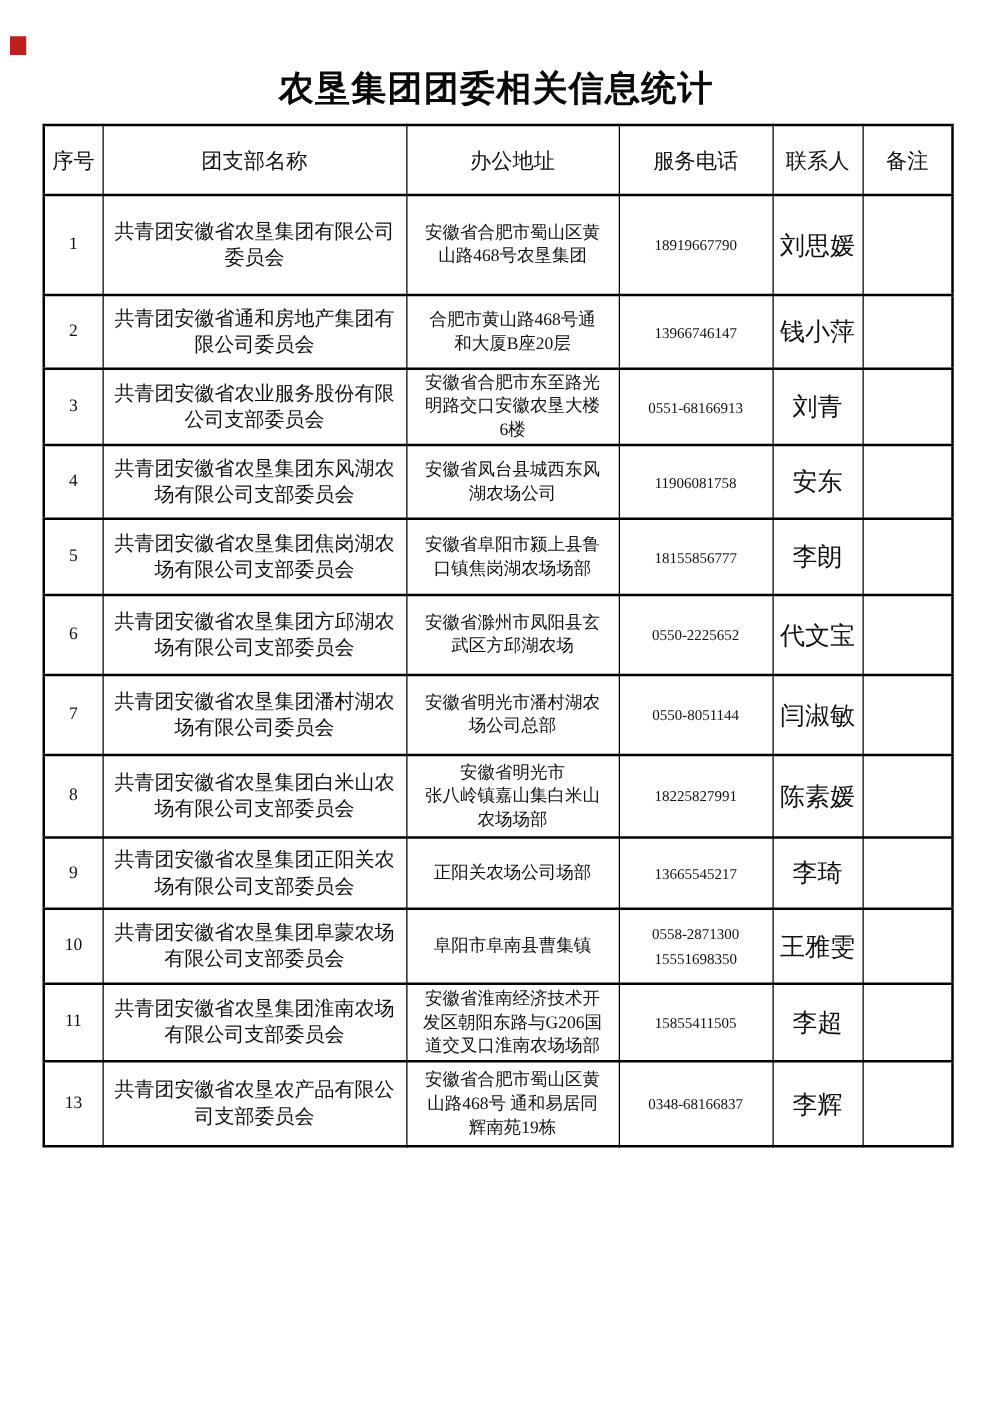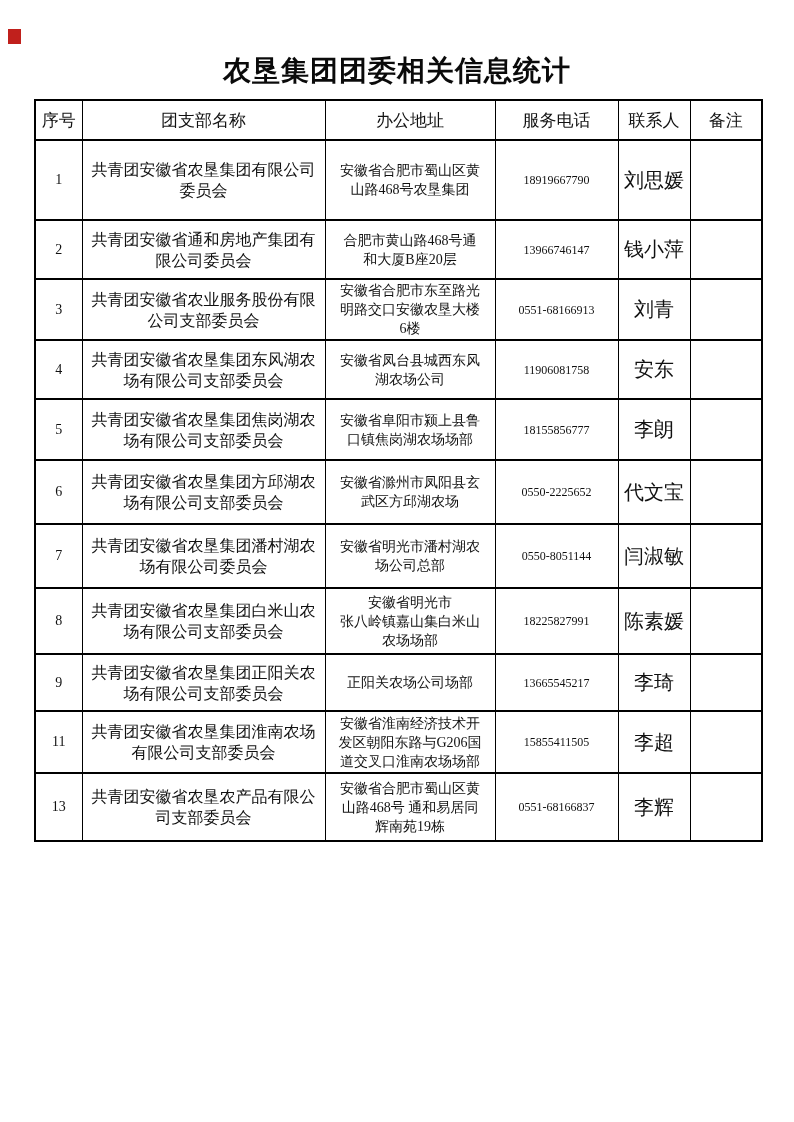--- a/index.html
+++ b/index.html
@@ -65,21 +65,21 @@
 <table class="info-table">
   <colgroup>
     <col style="width:47px">
       <col style="width:243px">
       <col style="width:170px">
     <col style="width:123px">
       <col style="width:72px">
       <col style="width:72px">
   </colgroup>
   <thead>
-    <tr style="height:40px">
+    <tr style="height:56px">
       <th>序号</th>
       <th>团支部名称</th>
       <th>办公地址</th>
       <th>服务电话</th>
       <th>联系人</th>
       <th>备注</th>
     </tr>
   </thead>
   <tbody>
     <tr style="height:80px">
@@ -166,36 +166,46 @@
     </tr>
     <tr style="height:57px">
       <td class="cell-no">9</td>
       <td class="cell-name">共青团安徽省农垦集团正阳关农
 场有限公司支部委员会</td>
       <td class="cell-addr">正阳关农场公司场部</td>
       <td class="cell-phone">13665545217</td>
       <td class="cell-contact">李琦</td>
       <td class="cell-note"></td>
     </tr>
+    <tr style="height:60px">
+      <td class="cell-no">10</td>
+      <td class="cell-name">共青团安徽省农垦集团阜蒙农场
+有限公司支部委员会</td>
+      <td class="cell-addr">阜阳市阜南县曹集镇</td>
+      <td class="cell-phone">0558-2871300
+15551698350</td>
+      <td class="cell-contact">王雅雯</td>
+      <td class="cell-note"></td>
+    </tr>
     <tr style="height:62px">
       <td class="cell-no">11</td>
       <td class="cell-name">共青团安徽省农垦集团淮南农场
 有限公司支部委员会</td>
       <td class="cell-addr">安徽省淮南经济技术开
 发区朝阳东路与G206国
 道交叉口淮南农场场部</td>
       <td class="cell-phone">15855411505</td>
       <td class="cell-contact">李超</td>
       <td class="cell-note"></td>
     </tr>
     <tr style="height:68px">
       <td class="cell-no">13</td>
       <td class="cell-name">共青团安徽省农垦农产品有限公
 司支部委员会</td>
       <td class="cell-addr">安徽省合肥市蜀山区黄
 山路468号 通和易居同
 辉南苑19栋</td>
-      <td class="cell-phone">0551-68166837</td>
+      <td class="cell-phone">0348-68166837</td>
       <td class="cell-contact">李辉</td>
       <td class="cell-note"></td>
     </tr>
   </tbody>
 </table>
 
 </body></html>

